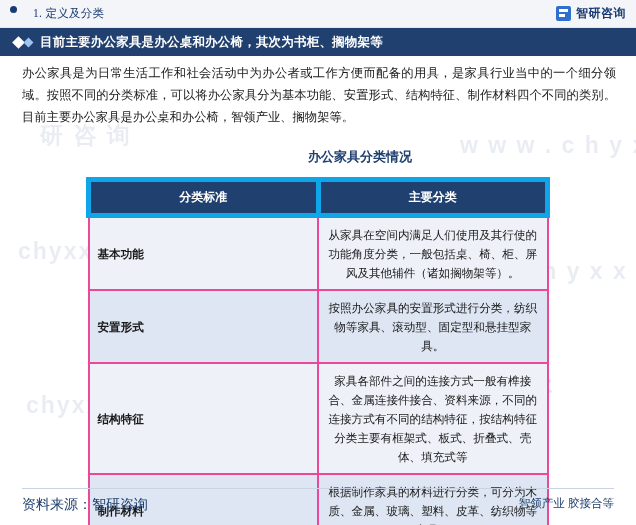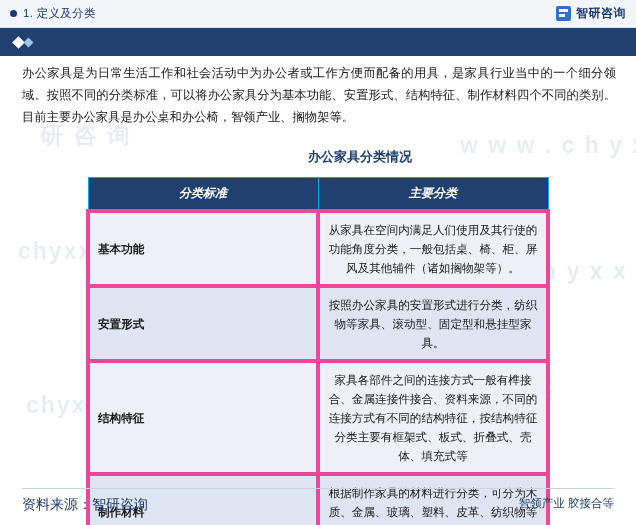--- a/index.html
+++ b/index.html
@@ -23,22 +23,23 @@
     height: 28px;
     background: #f3f5f8;
     border-bottom: 1px solid #e2e7ee;
     display: flex;
     align-items: center;
     box-sizing: border-box;
     padding: 0 10px;
   }
   .topbar-left {
     display: flex;
-    align-items: center;
-    gap: 6px;
+    align-items: flex-start;
+    gap: 16px;
+    font-family: Liberation Serif, serif;
   }
   .dot-icon {
     width: 7px; height: 7px;
     border-radius: 50%;
     background: #1b3a73;
     display: inline-block;
   }
   .topbar-title {
     font-size: 11.5px;
     color: #1b3a73;
@@ -140,29 +141,28 @@
     width: 464px;
     border-collapse: collapse;
     table-layout: fixed;
   }
   table.main-table th {
     background: #20406f;
     color: #ffffff;
     font-size: 12px;
     font-weight: bold;
     padding: 7px 4px;
-    border: 1px solid #0ea5e9;
+    border: 5px solid #0ea5e9;
     text-align: center;
-    font-style: italic;
   }
   table.main-table td {
     font-size: 11.6px;
     line-height: 19px;
     padding: 7px 8px;
-    border: 4px solid #ec4899;
+    border: 2px solid #ec4899;
     color: #1a1a1a;
     vertical-align: middle;
   }
   table.main-table td.cat {
     text-align: left;
     font-weight: bold;
     width: 104px;
   }
   table.main-table td.desc {
     text-align: center;
@@ -267,20 +267,21 @@
     <span class="brand-mark"></span>
     <span class="brand-text">智研咨询</span>
   </div>
 </div>
 
 <div class="headline">
   <span class="headline-diamonds">
     <span class="diamond"></span>
     <span class="diamond small"></span>
   </span>
+  <span class="headline-text">目前主要办公家具是办公桌和办公椅，其次为书柜、搁物架等</span>
 </div>
 
 <div class="paragraph">办公家具是为日常生活工作和社会活动中为办公者或工作方便而配备的用具，是家具行业当中的一个细分领域。按照不同的分类标准，可以将办公家具分为基本功能、安置形式、结构特征、制作材料四个不同的类别。目前主要办公家具是办公桌和办公椅，智领产业、搁物架等。</div>
 
 <div class="table-title">办公家具分类情况</div>
 
 <table class="main-table">
   <thead>
     <tr>
       <th>分类标准</th>

